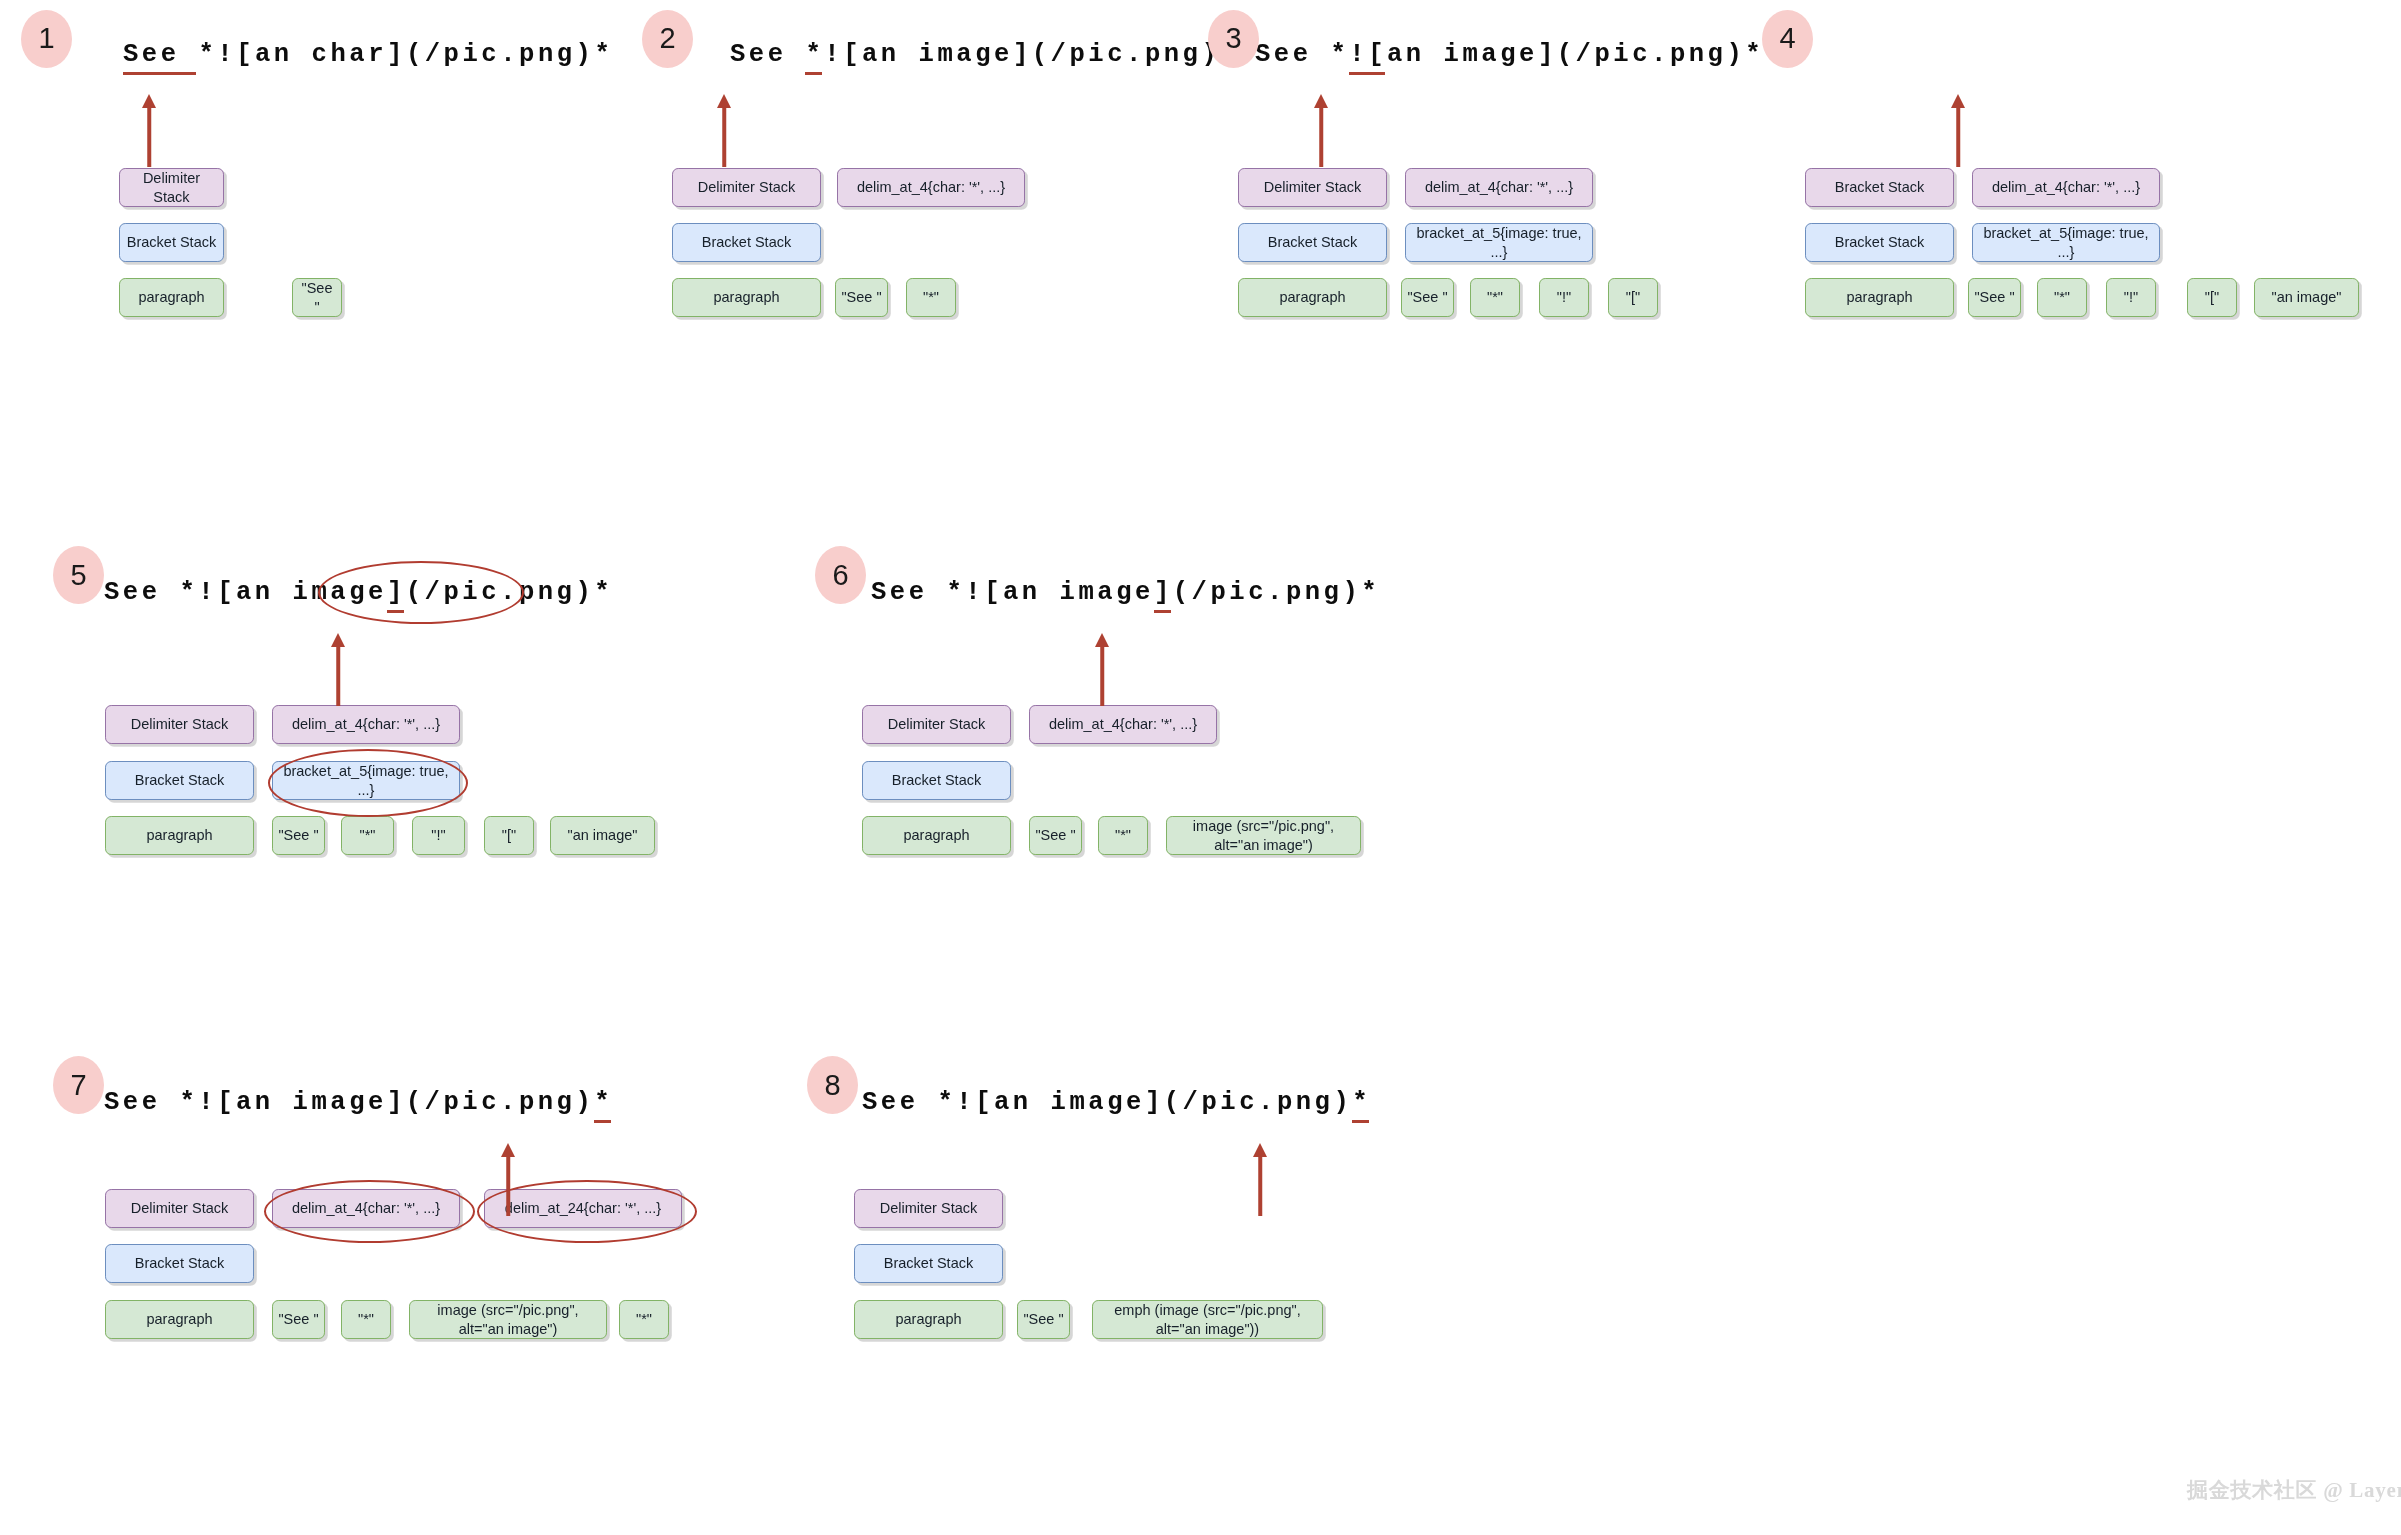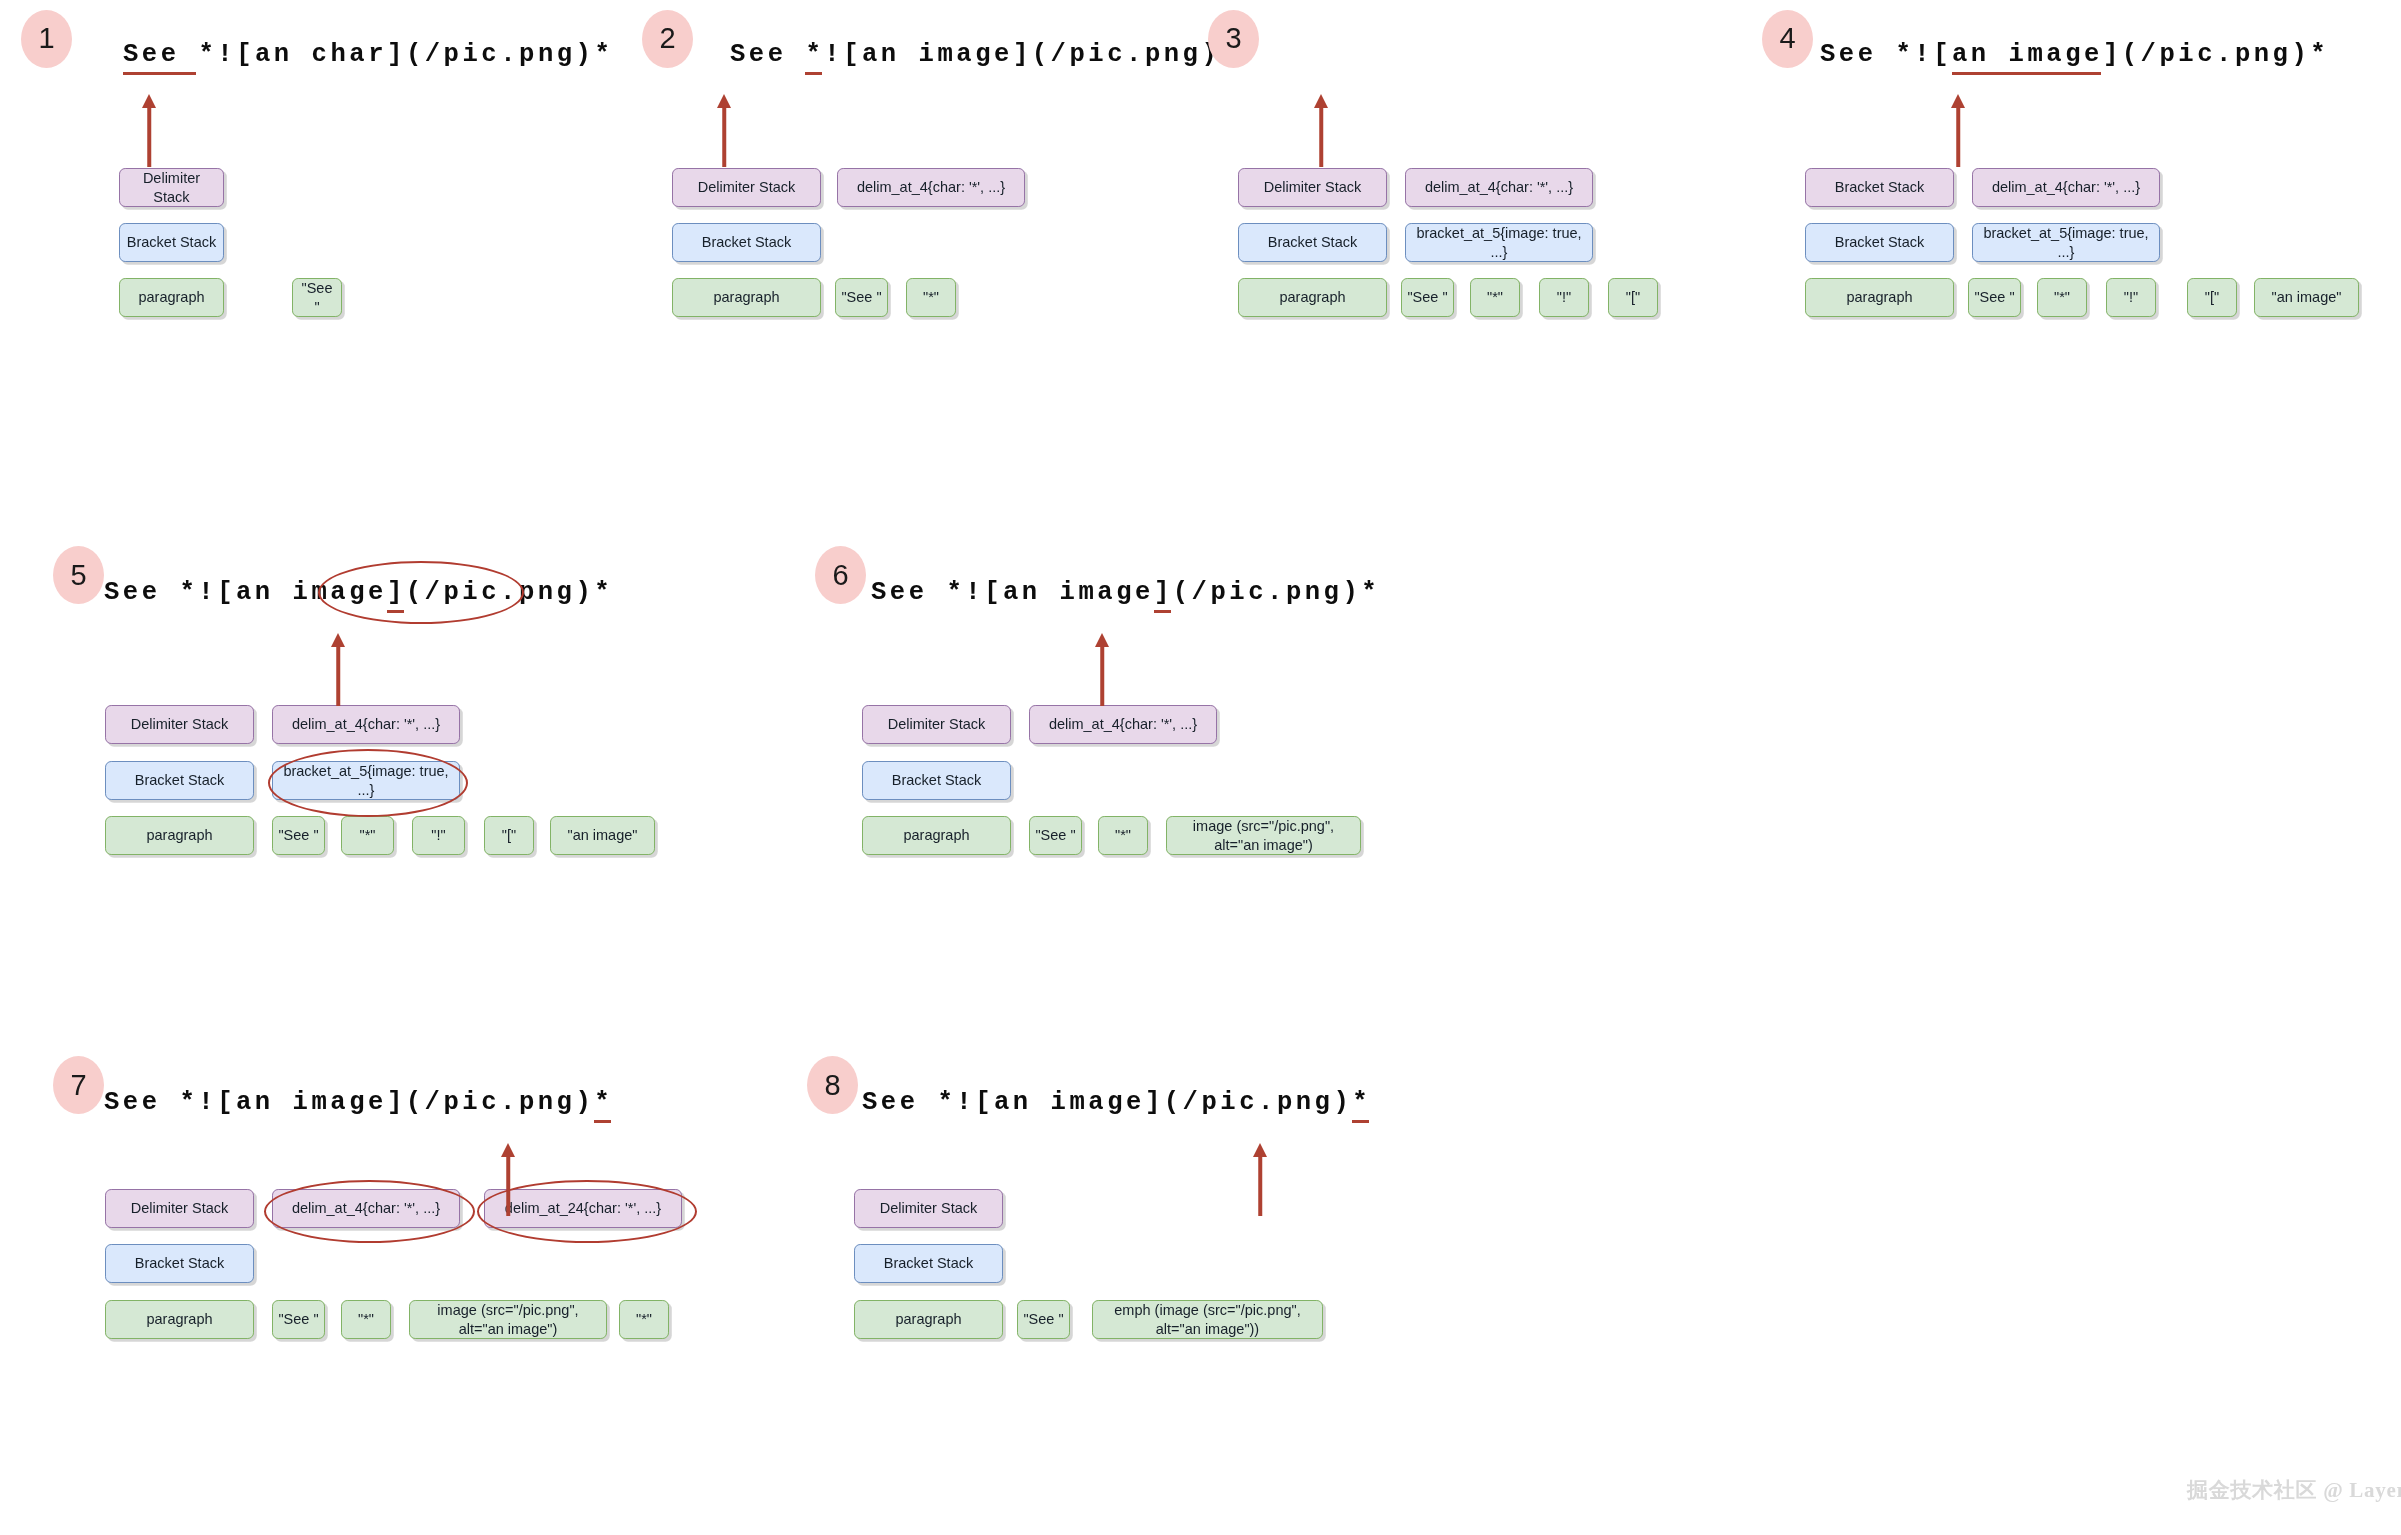--- a/index.html
+++ b/index.html
@@ -121,20 +121,23 @@
   <div class="node n-token" style="left:835px;top:278px;width:53px;height:39px;">
     <span>"See "</span>
   </div>
   <div class="node n-token" style="left:906px;top:278px;width:50px;height:39px;">
     <span>"*"</span>
   </div>
 
   <div class="badge" style="left:1208px;top:9.7px;">
     <span>3</span>
   </div>
+  <div class="code" style="left:1237px;top:23px;width:420px;">
+    <span class="seg">See *</span><span class="seg ul">![</span><span class="seg">an image](/pic.png)*</span>
+  </div>
   <div class="arrow" style="left:1313px;top:94px;width:16.6px;height:73px;">
     <div class="shaft" style="height:62px;"></div>
       <div class="head"></div>
   </div>
   <div class="node n-delim" style="left:1238px;top:168px;width:149px;height:39px;">
     <span>Delimiter Stack</span>
   </div>
   <div class="node n-delim" style="left:1405px;top:168px;width:188px;height:39px;">
     <span>delim_at_4{char: '*', ...}</span>
   </div>
@@ -155,23 +158,20 @@
   </div>
   <div class="node n-token" style="left:1539px;top:278px;width:50px;height:39px;">
     <span>"!"</span>
   </div>
   <div class="node n-token" style="left:1608px;top:278px;width:50px;height:39px;">
     <span>"["</span>
   </div>
 
   <div class="badge" style="left:1762px;top:9.7px;">
     <span>4</span>
-  </div>
-  <div class="code" style="left:1802px;top:23px;width:428px;">
-    <span class="seg">See *![</span><span class="seg ul">an image</span><span class="seg">](/pic.png)*</span>
   </div>
   <div class="arrow" style="left:1950px;top:94px;width:16.6px;height:73px;">
     <div class="shaft" style="height:62px;"></div>
       <div class="head"></div>
   </div>
   <div class="node n-delim" style="left:1805px;top:168px;width:149px;height:39px;">
     <span>Bracket Stack</span>
   </div>
   <div class="node n-delim" style="left:1972px;top:168px;width:188px;height:39px;">
     <span>delim_at_4{char: '*', ...}</span>

